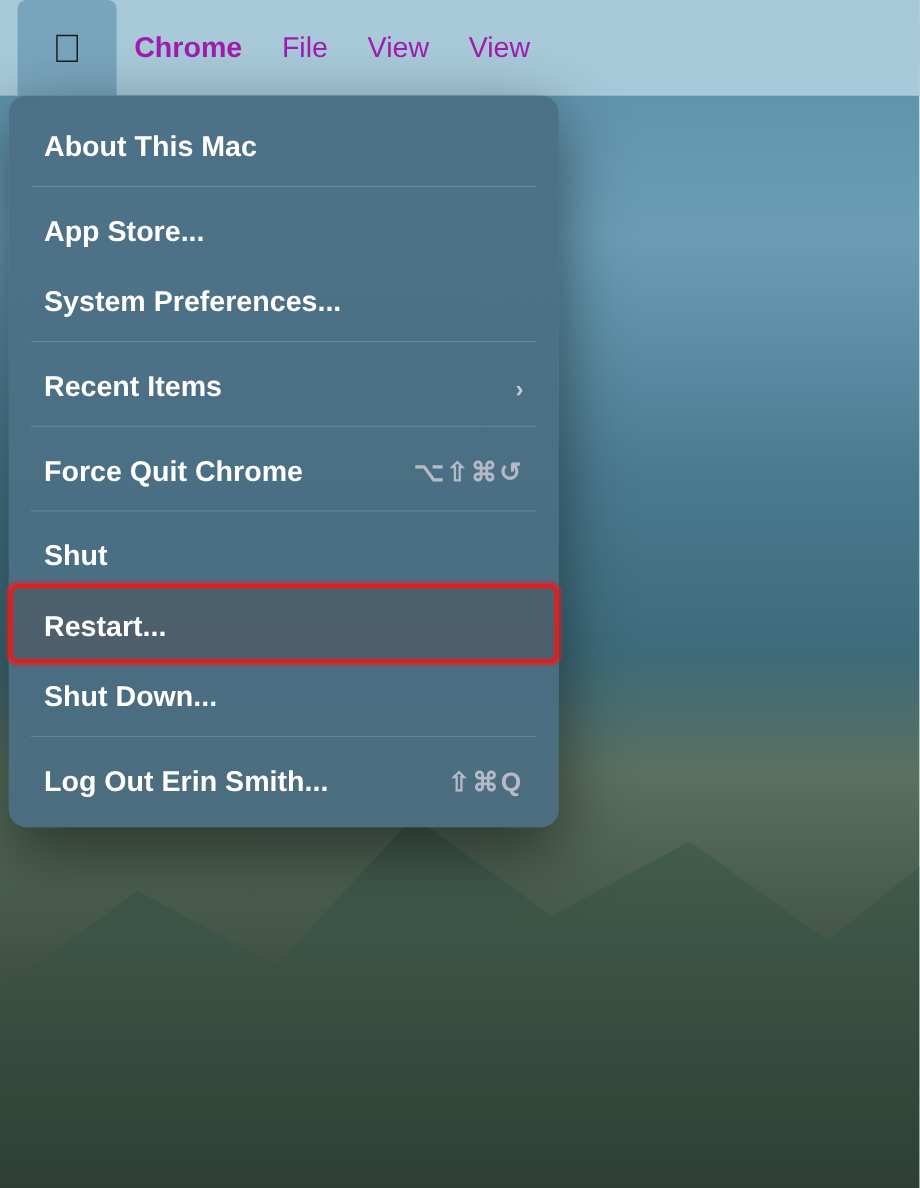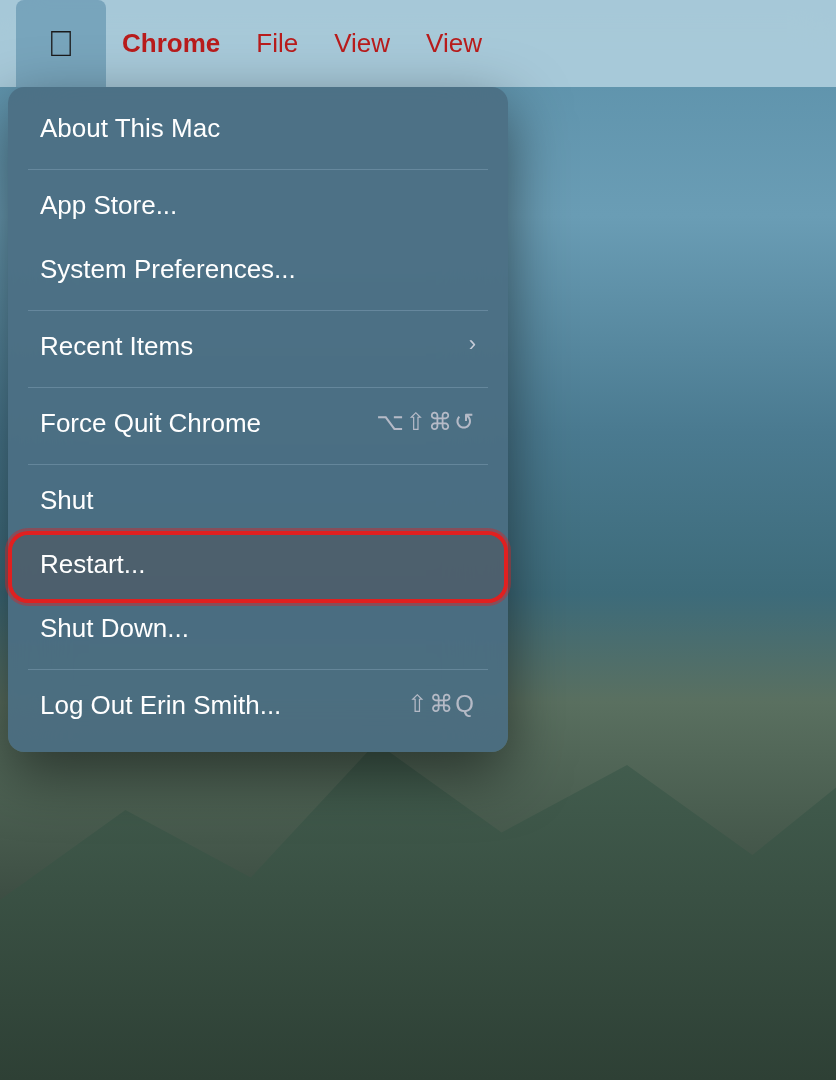--- a/index.html
+++ b/index.html
@@ -75,21 +75,21 @@
       height: 100%;
       gap: 4px;
     }
 
     .menu-bar-item {
       padding: 0 16px;
       height: 75px;
       display: flex;
       align-items: center;
       font-size: 26px;
-      color: #b91c1c;
+      color: #a21caf;
       font-weight: 400;
       cursor: pointer;
     }
 
     .menu-bar-item.active {
       font-weight: 700;
     }
 
     
     .apple-menu {
@@ -100,35 +100,35 @@
       background: rgba(75, 110, 130, 0.92);
       backdrop-filter: blur(30px);
       border-radius: 16px;
       padding: 12px 0;
       box-shadow: 0 20px 60px rgba(0,0,0,0.5);
       z-index: 100;
     }
 
     .menu-item {
       display: flex;
-      align-items: flex-start;
+      align-items: flex-end;
       justify-content: space-between;
       padding: 14px 28px;
       font-size: 26px;
       color: #ffffff;
-      font-weight: 400;
+      font-weight: 700;
       cursor: pointer;
       border-radius: 8px;
       margin: 0 4px;
       min-height: 64px;
     }
 
     .menu-item.highlighted {
       background: rgba(80, 90, 100, 0.7);
-      border-radius: 16px;
+      border-radius: 4px;
       box-shadow: 0 0 0 4px #e02020, 0 0 0 7px rgba(224, 32, 32, 0.4);
     }
 
     .menu-item-label {
       flex: 1;
     }
 
     .menu-item-shortcut {
       color: rgba(200, 200, 210, 0.85);
       font-size: 24px;

